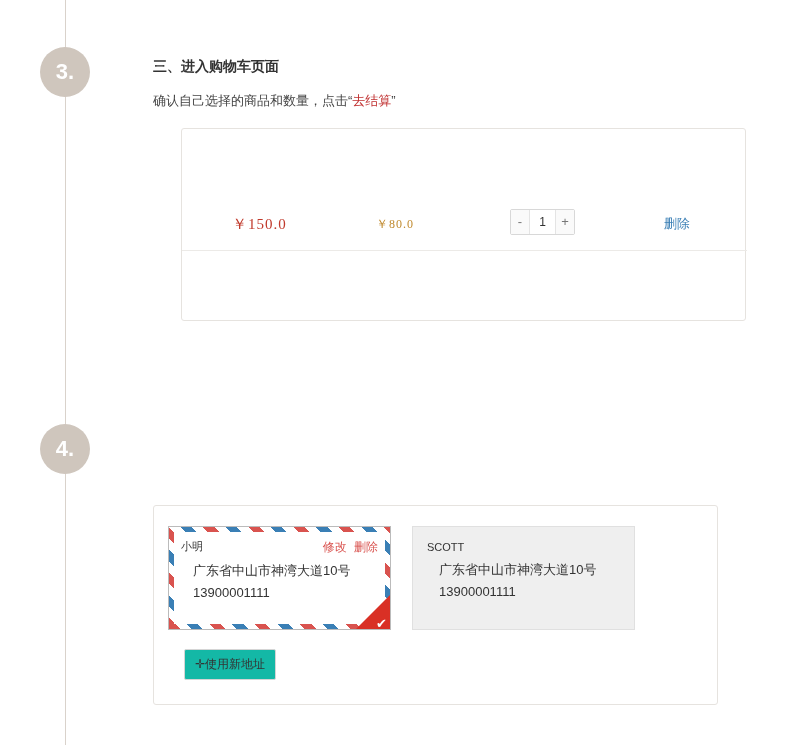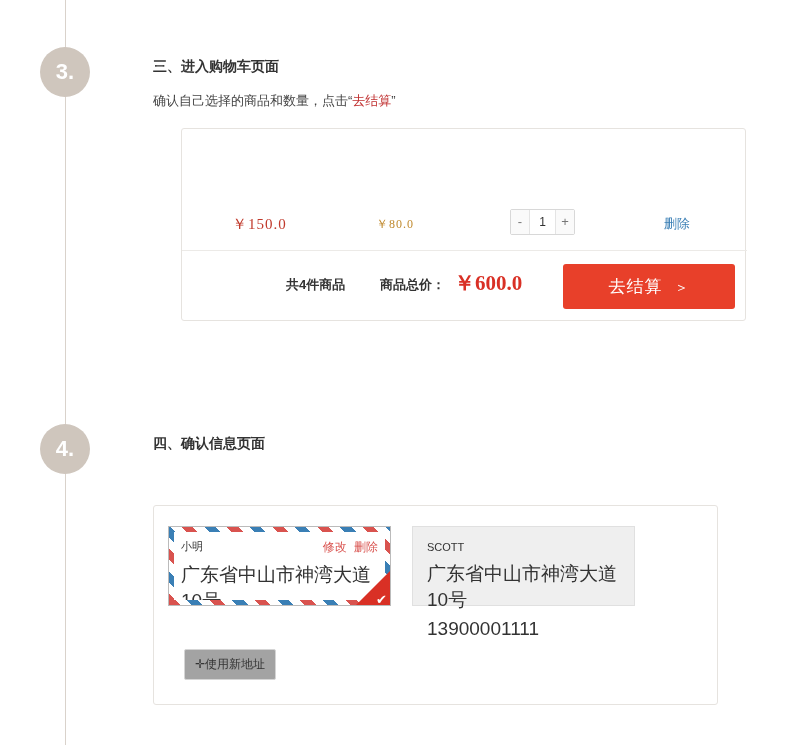--- a/index.html
+++ b/index.html
@@ -205,21 +205,21 @@
   #addr-panel {
     left: 153px;
     top: 505px;
     width: 565px;
     height: 200px;
   }
   .addr-card {
     position: absolute;
     box-sizing: border-box;
     width: 223px;
-    height: 80px;
+    height: 104px;
   }
   .addr-selected {
     left: 14px;
     top: 20px;
     background: #ffffff;
     border: 1px solid #bbb;
     padding: 10px 12px;
     overflow: hidden;
   }
   
@@ -262,38 +262,38 @@
     background: #efefef;
     border: 1px solid #e0e0e0;
     padding: 12px 14px;
   }
   .addr-name {
     font-size: 11px;
     color: #333;
     margin: 2px 0 8px 0;
   }
   .addr-line {
-    font-size: 19px;
-    color: #333;
-    margin: 0 0 5px 0;
+    font-size: 13px;
+    color: #333;
+    margin: 0 0 5px 12px;
   }
   .addr-actions {
     position: absolute;
     right: 12px;
     top: 12px;
     font-size: 12px;
     color: #d9534f;
   }
   .addr-actions span { cursor: pointer; margin-left: 4px; }
   .new-addr-btn {
     position: absolute;
     left: 30px;
     top: 143px;
     padding: 6px 10px;
-    background: #a3a3a3;
+    background: #14b8a6;
     border: 1px solid #d5d5d5;
     border-radius: 2px;
     font-size: 12px;
     color: #333;
     cursor: pointer;
     font-family: "Liberation Sans", sans-serif;
   }
 </style>
 </head>
 <body>
@@ -312,32 +312,25 @@
   <div class="cart-row">
     <div class="price-unit">￥150.0</div>
     <div class="price-sub">￥80.0</div>
     <div class="qty-box">
       <div class="qty-minus">-</div>
       <div class="qty-val">1</div>
       <div class="qty-plus">+</div>
     </div>
     <div class="del-link">删除</div>
   </div>
-  <div class="cart-summary">
-    <div class="sum-count">共4件商品</div>
-    <div class="sum-total-label">商品总价：</div>
-    <div class="sum-total-value">￥600.0</div>
-    <button class="checkout-btn"><span>去结算</span><span class="arrow">＞</span></button>
-  </div>
 </div>
 
 <div class="step" style="top:424px;">
   <div class="step-bullet" style="top:0;">4.</div>
   <div class="step-body" style="top:11px;">
-    <p class="step-title">四、确认信息页面</p>
   </div>
 </div>
 
 <div class="panel" id="addr-panel">
   <div class="addr-card addr-selected">
     <div class="addr-actions">
       <span>修改</span>
       <span>删除</span>
     </div>
     <p class="addr-name">小明</p>

